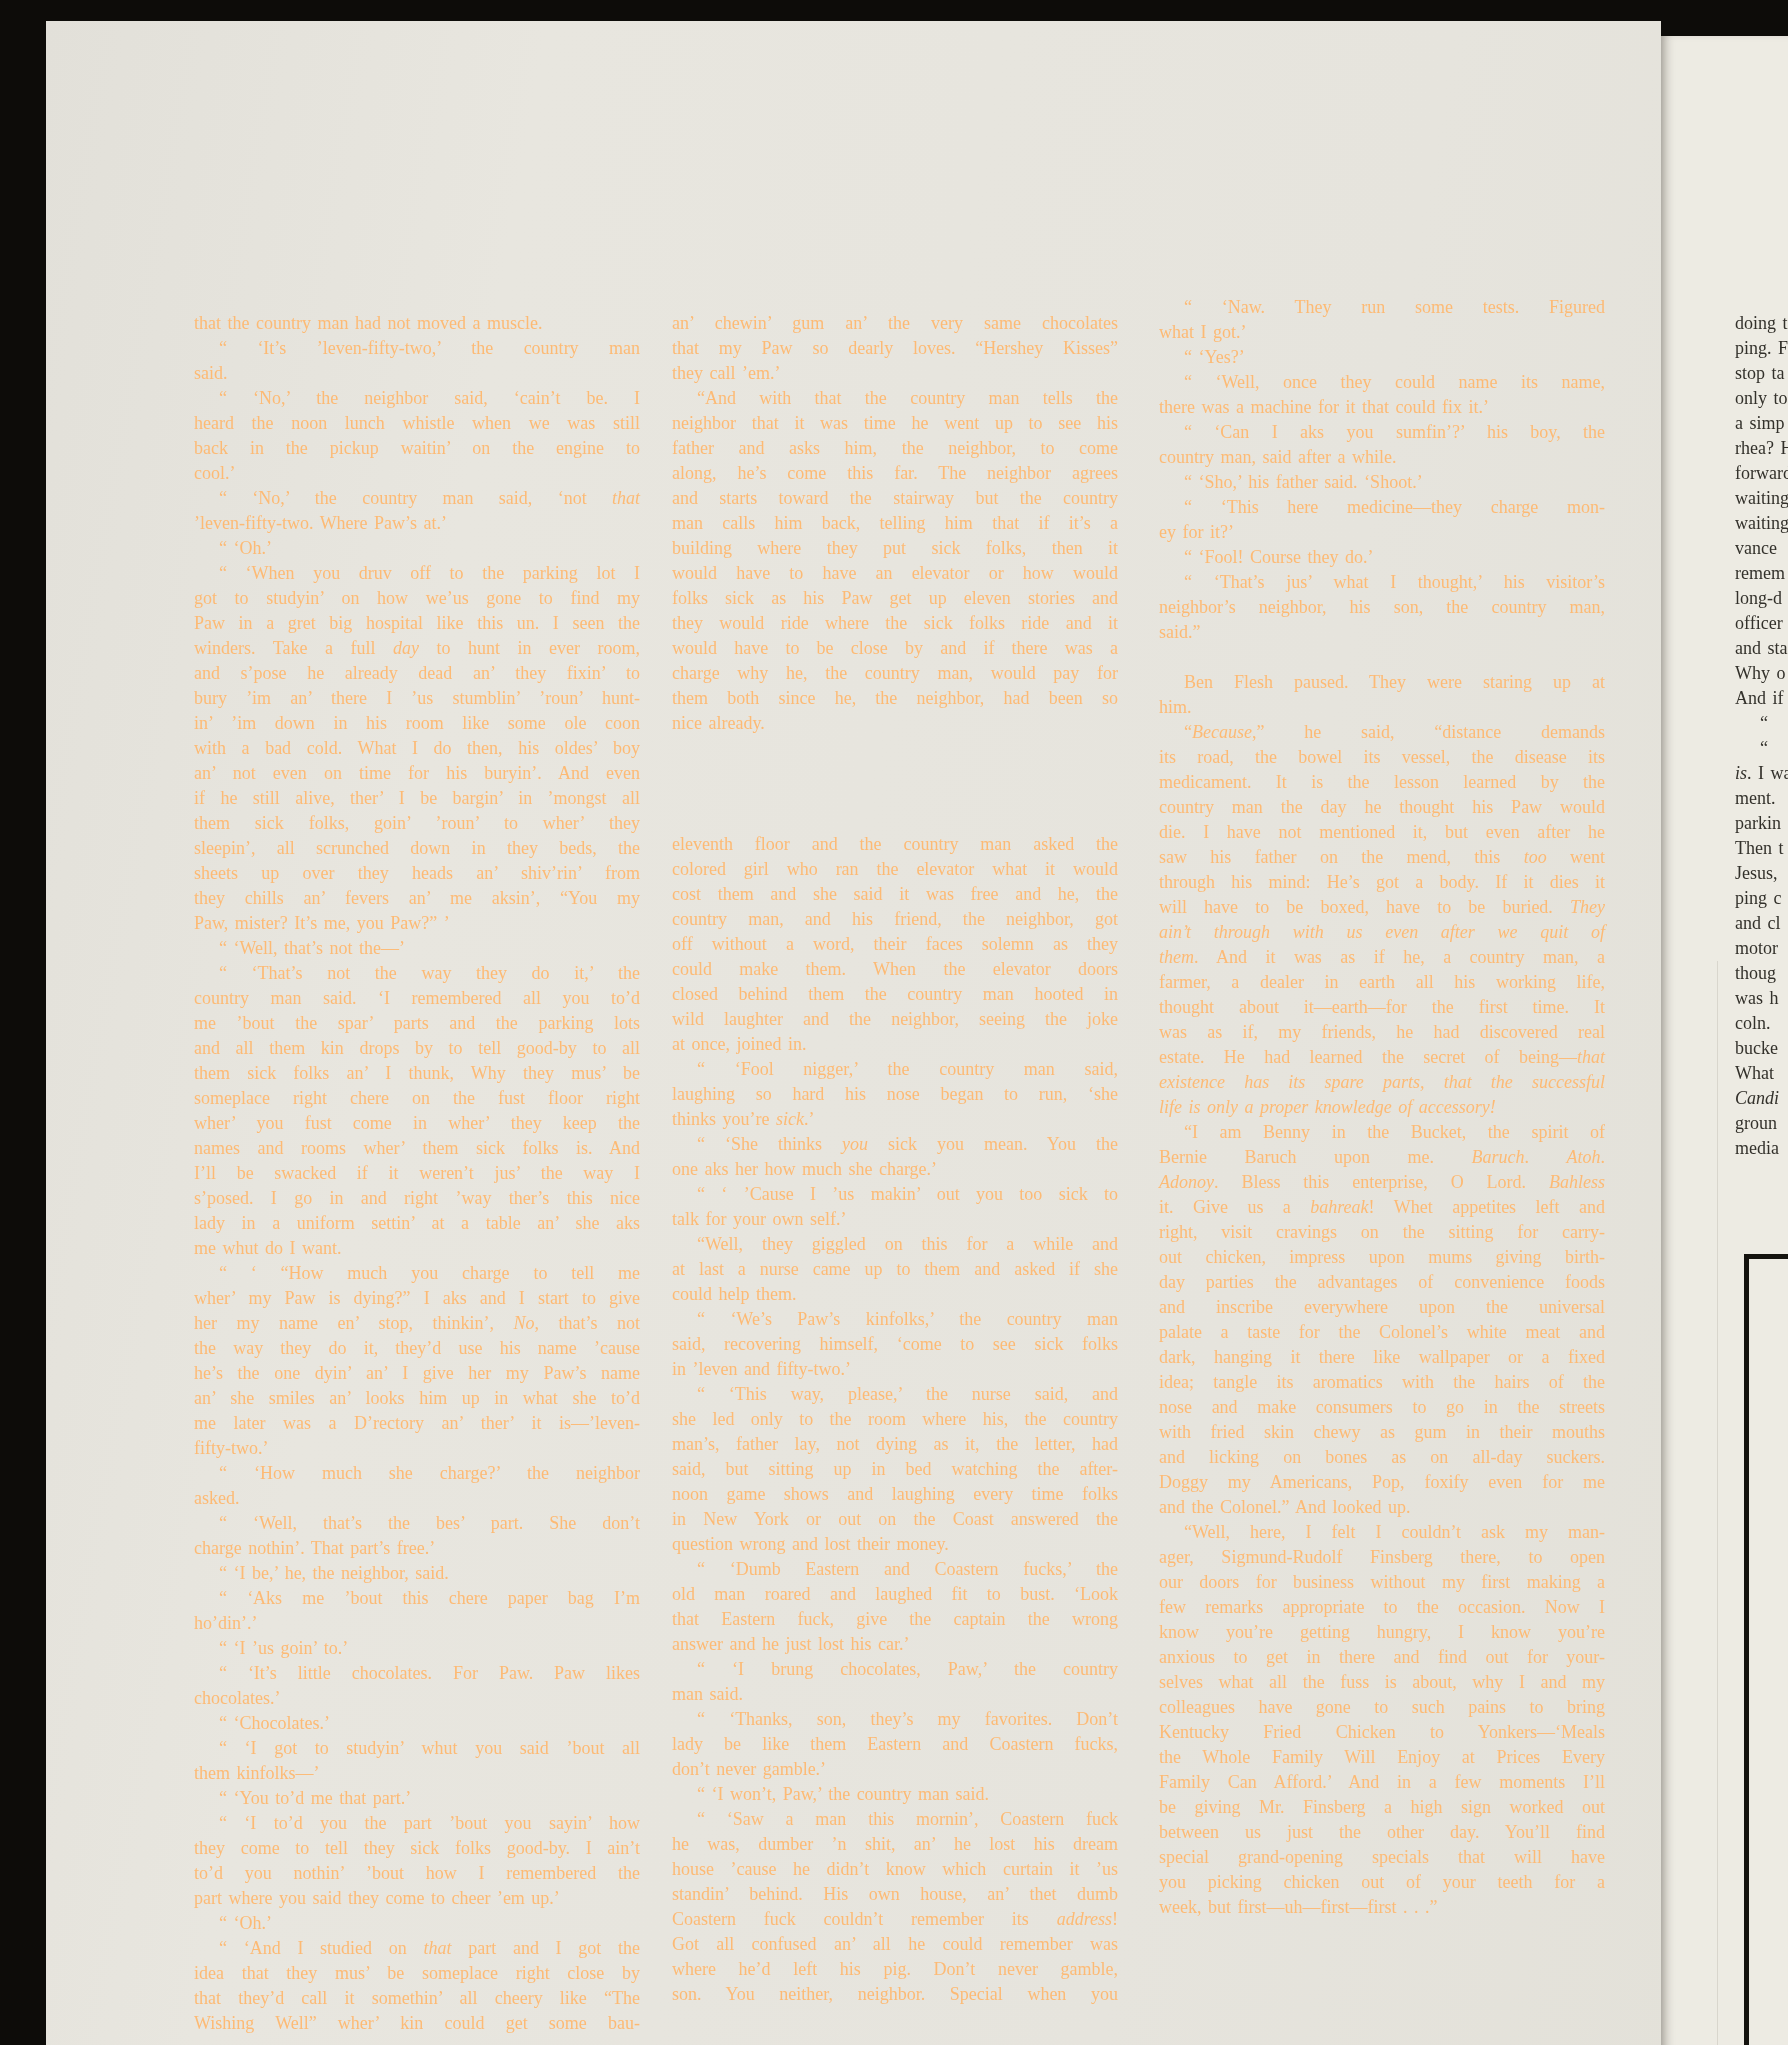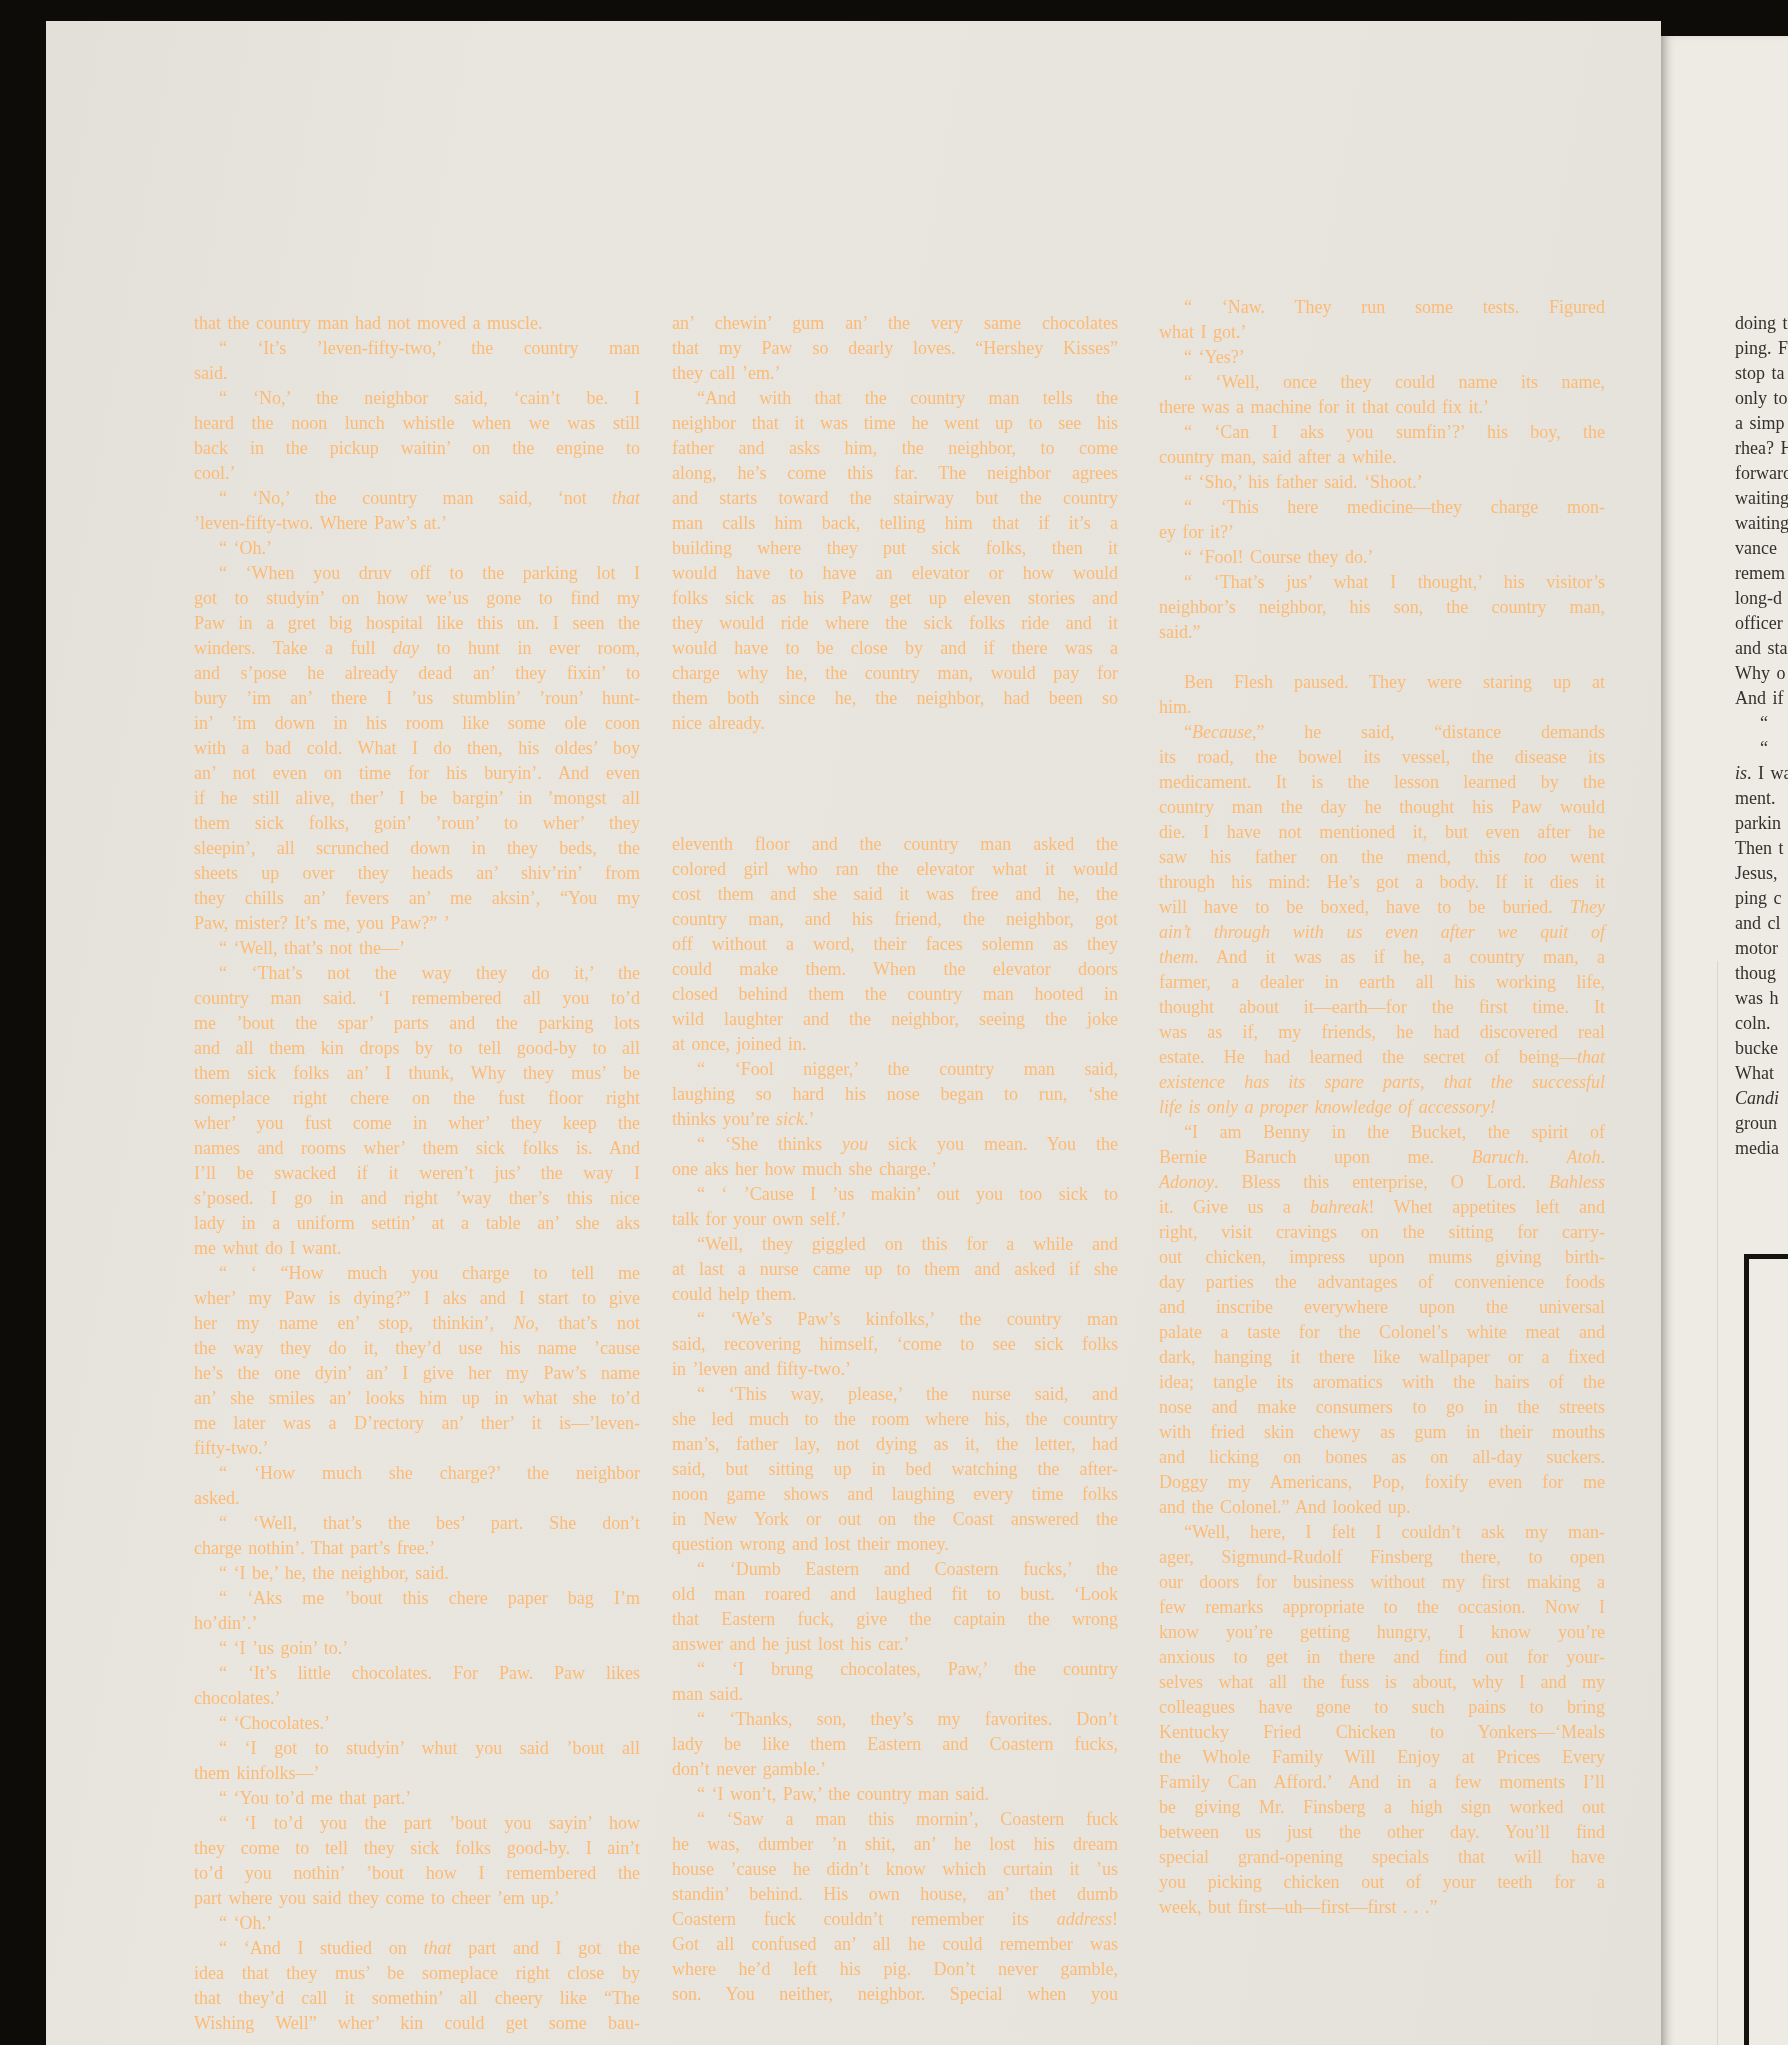--- a/index.html
+++ b/index.html
@@ -137,21 +137,21 @@
       <div class="line nj">one aks her how much she charge.’</div>
       <div class="line in">“ ‘ ’Cause I ’us makin’ out you too sick to</div>
       <div class="line nj">talk for your own self.’</div>
       <div class="line in">“Well, they giggled on this for a while and</div>
       <div class="line">at last a nurse came up to them and asked if she</div>
       <div class="line nj">could help them.</div>
       <div class="line in">“ ‘We’s Paw’s kinfolks,’ the country man</div>
       <div class="line">said, recovering himself, ‘come to see sick folks</div>
       <div class="line nj">in ’leven and fifty-two.’</div>
       <div class="line in">“ ‘This way, please,’ the nurse said, and</div>
-      <div class="line">she led much to the room where his, the country</div>
+      <div class="line">she led only to the room where his, the country</div>
       <div class="line">man’s, father lay, not dying as it, the letter, had</div>
       <div class="line">said, but sitting up in bed watching the after-</div>
       <div class="line">noon game shows and laughing every time folks</div>
       <div class="line">in New York or out on the Coast answered the</div>
       <div class="line nj">question wrong and lost their money.</div>
       <div class="line in">“ ‘Dumb Eastern and Coastern fucks,’ the</div>
       <div class="line">old man roared and laughed fit to bust. ‘Look</div>
       <div class="line">that Eastern fuck, give the captain the wrong</div>
       <div class="line nj">answer and he just lost his car.’</div>
       <div class="line in">“ ‘I brung chocolates, Paw,’ the country</div>

